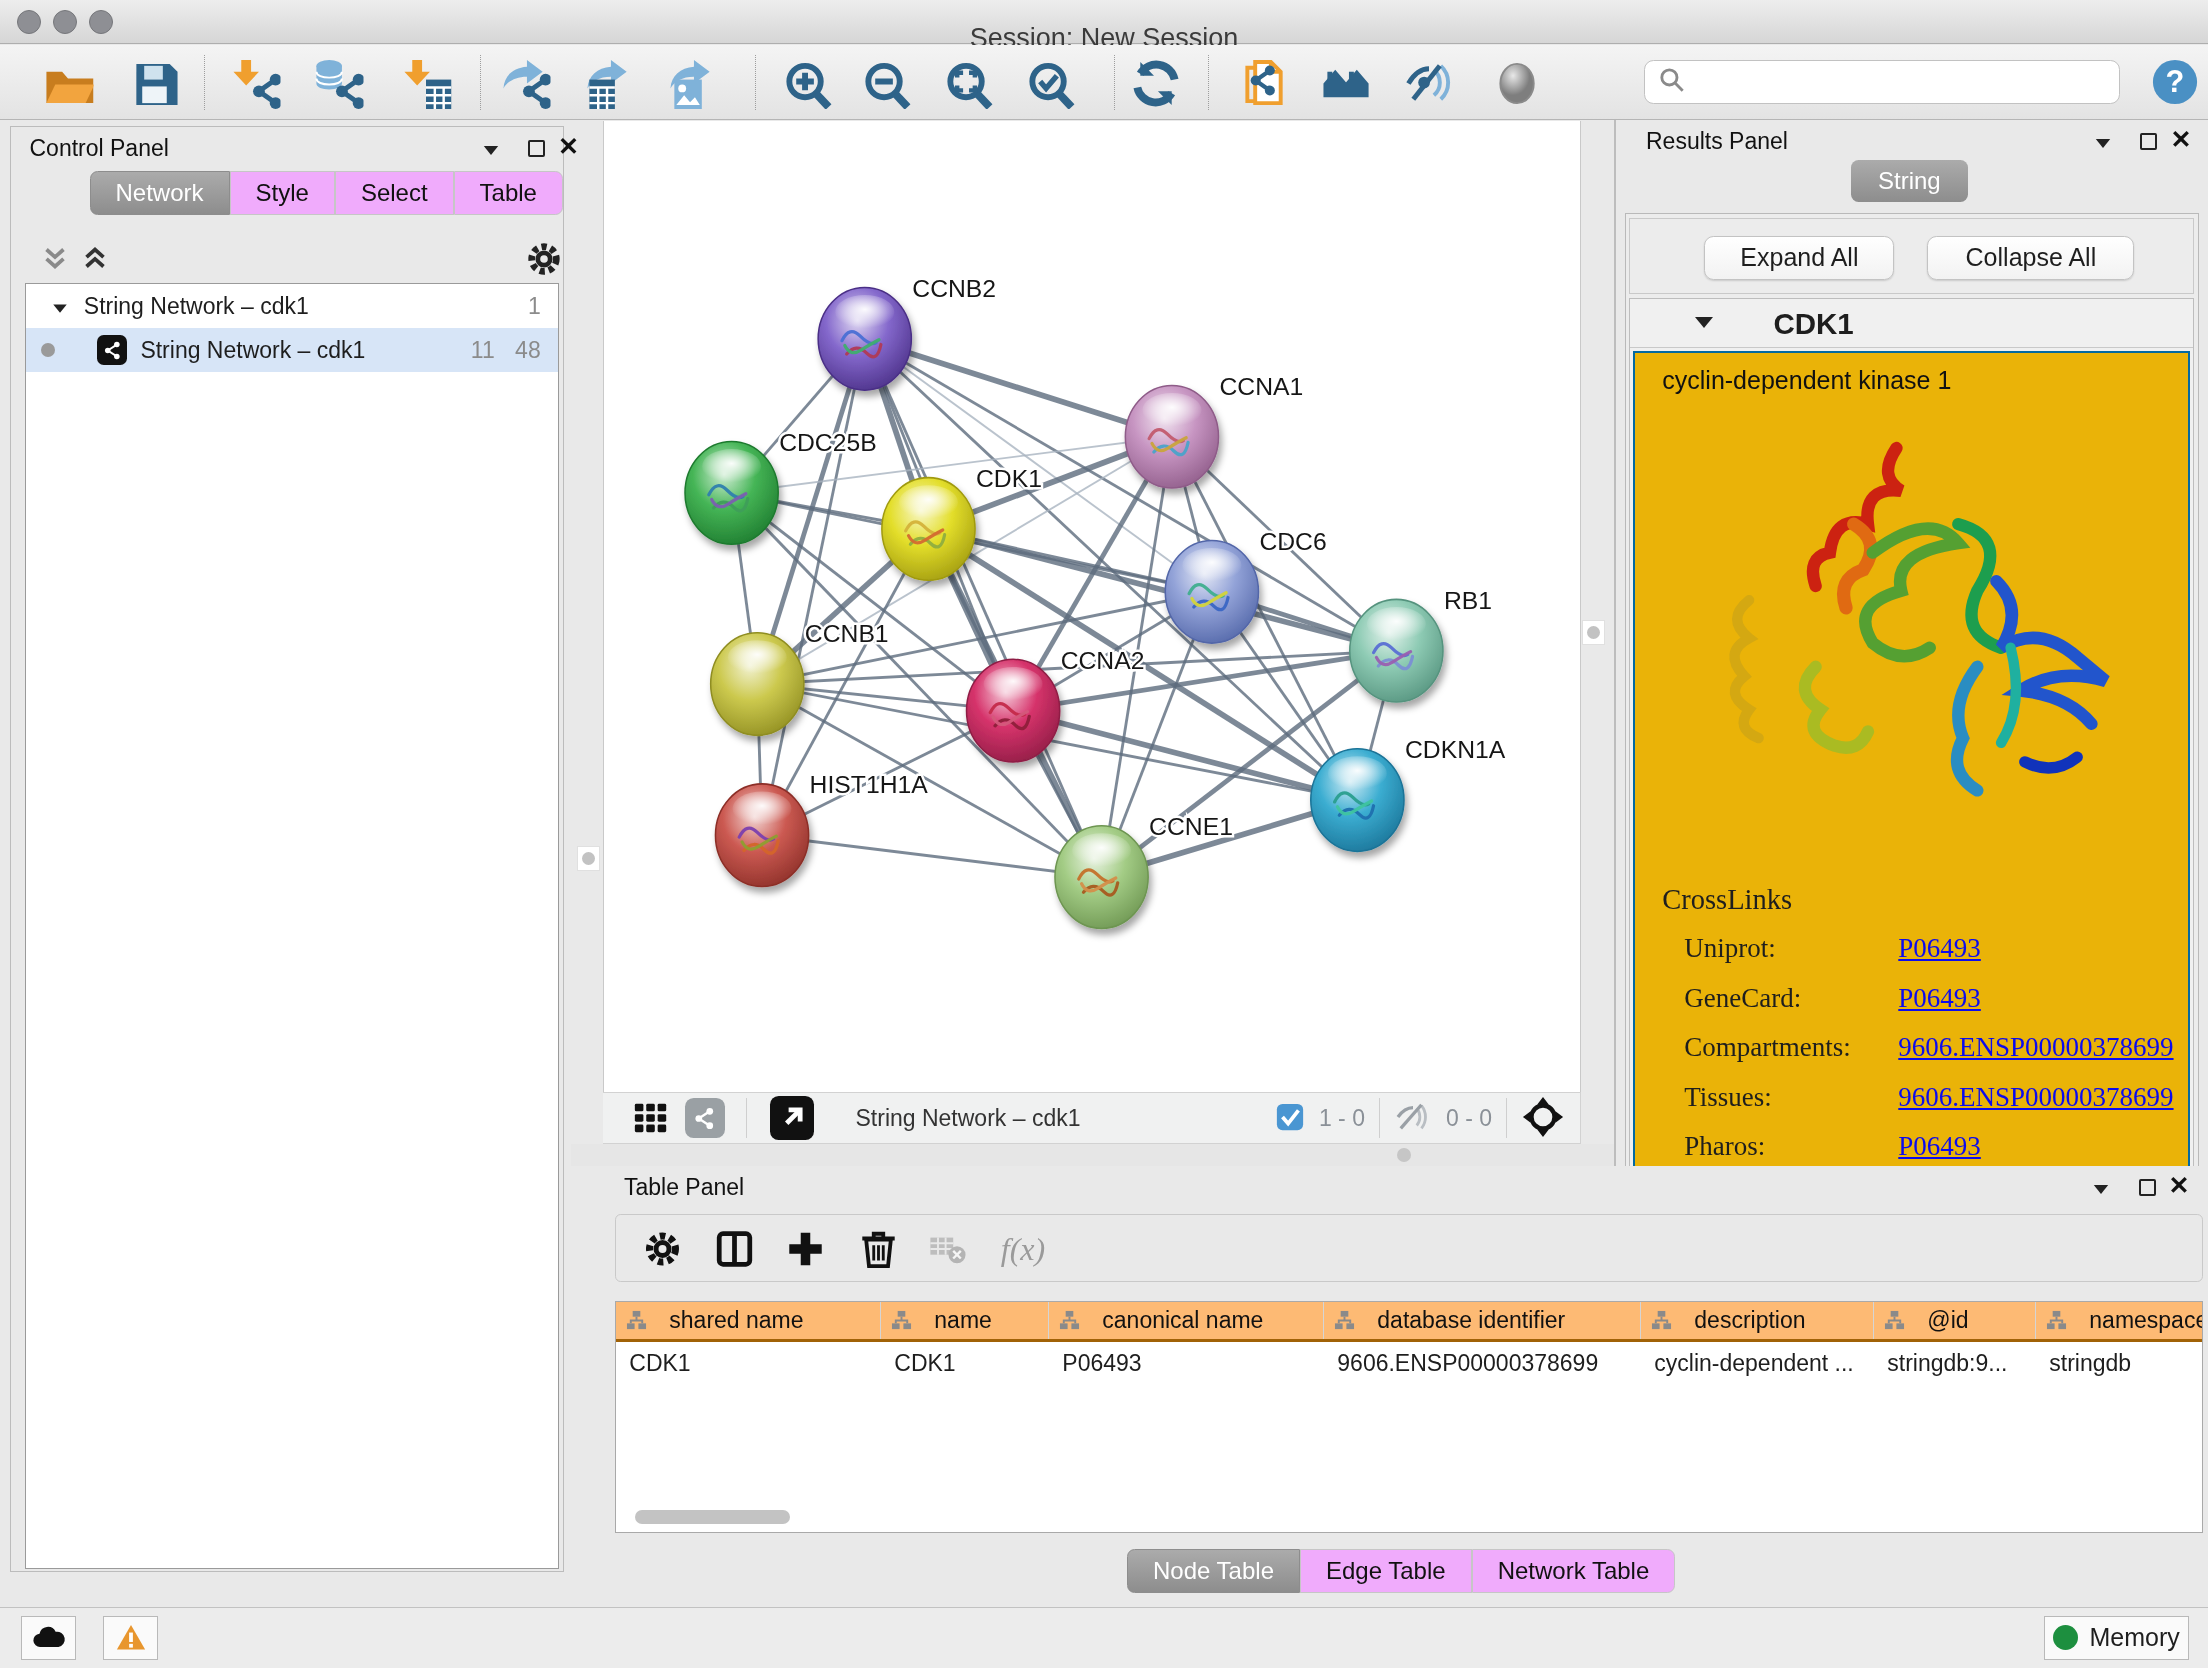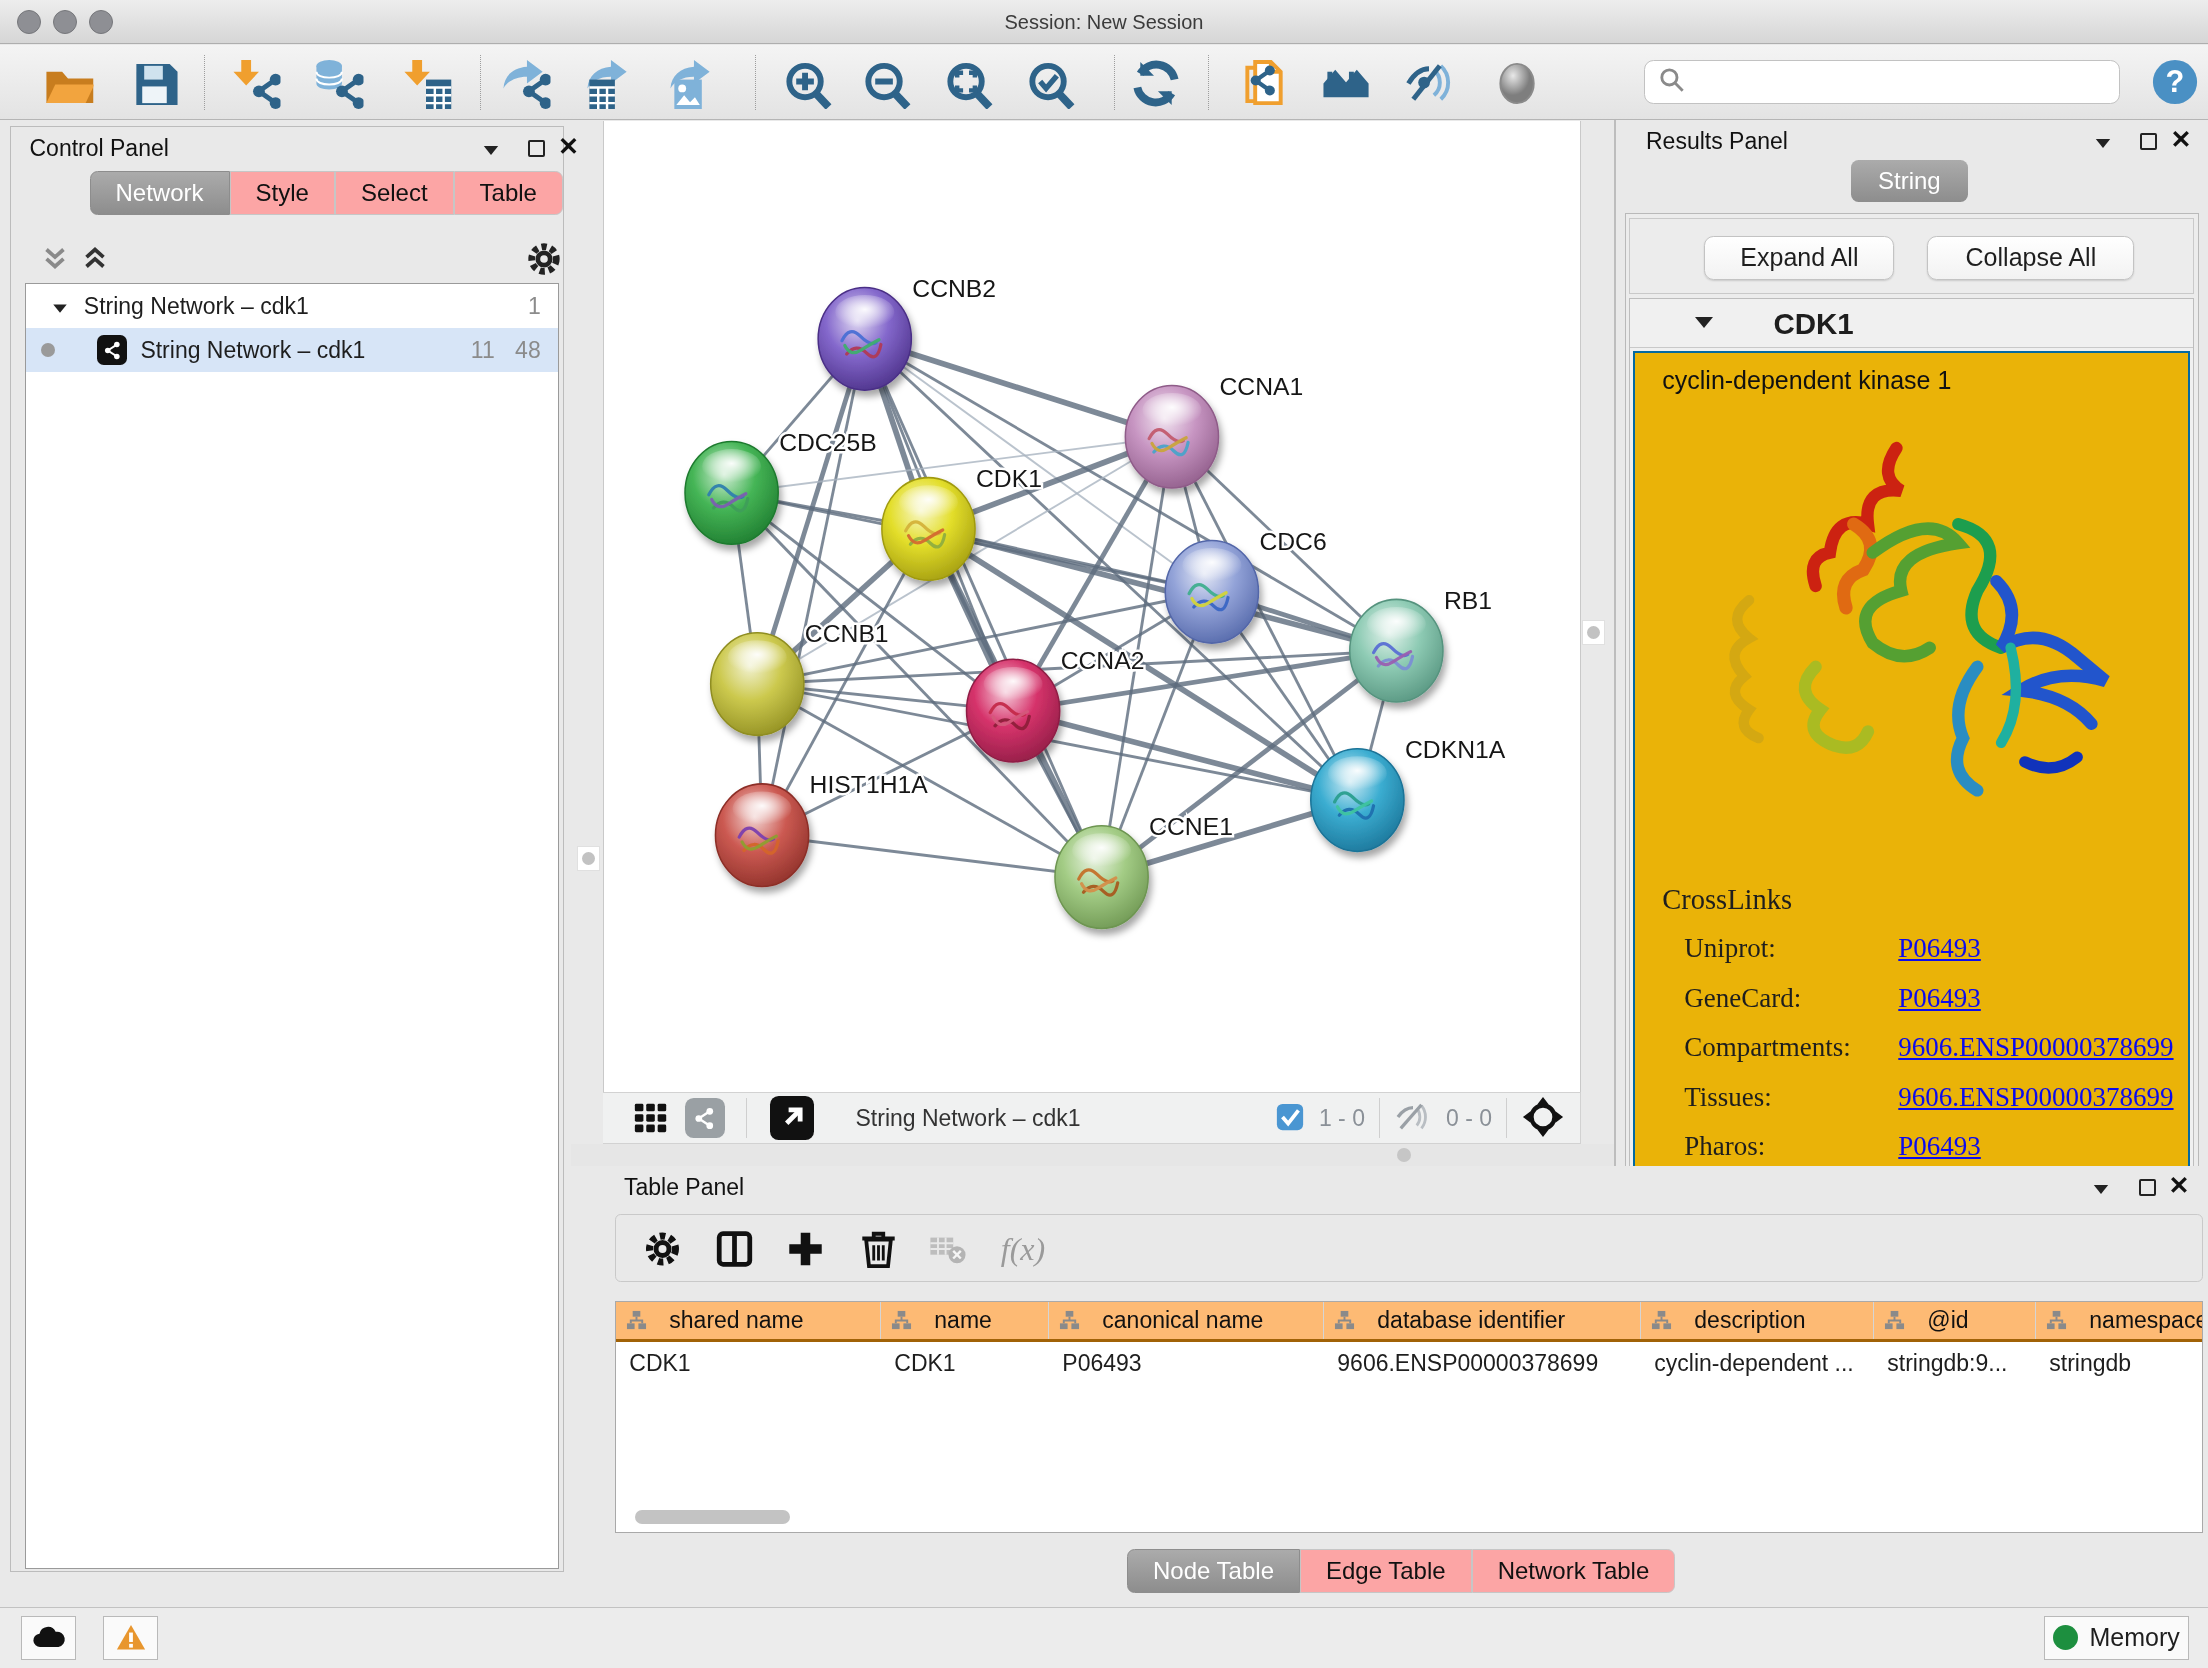--- a/index.html
+++ b/index.html
@@ -6,22 +6,22 @@
   html,body { margin:0; padding:0; }
   body {
     width:2208px; height:1668px; position:relative; overflow:hidden;
     background:#e9e9e9; font-family:"Liberation Sans",sans-serif; color:#1e1e1e;
   }
   
   .titlebar { position:absolute; left:0; top:0; width:2208px; height:44px;
     background:linear-gradient(#ededed,#d6d6d6); border-bottom:1px solid #aeaeae; }
   .tlight { position:absolute; top:9.5px; width:24px; height:24px; border-radius:50%;
     background:#8e8f94; border:1px solid #76777b; }
-  .wtitle { position:absolute; top:11px; left:0; right:0; text-align:center;
-    font-size:20px; color:#3b3b3b; }
+  .wtitle { position:absolute; top:23px; left:0; right:0; text-align:center;
+    font-size:27px; color:#3b3b3b; }
   
   .toolbar { position:absolute; left:0; top:45px; width:2208px; height:75px;
     background:linear-gradient(#f4f4f4,#e3e3e3); border-bottom:1px solid #b5b5b5; }
   .tbi { position:absolute; top:12.4px; width:53px; height:53px; transform:translateX(-50%);
     display:flex; align-items:center; justify-content:center; }
   .tbsep { position:absolute; top:9.5px; height:55px; width:0;
     border-left:1.9px dotted #9d9d9d; }
   .searchbox { position:absolute; left:1644px; top:15px; width:476px; height:44px;
     background:#fff; border:1.9px solid #c2c2c2; border-radius:9.5px; display:flex; align-items:center; }
   .searchbox input { border:none; outline:none; flex:1; font-size:23px; margin-left:7.6px;
@@ -29,21 +29,21 @@
   .helpbtn { position:absolute; left:2151px; top:13.3px; width:48px; height:48px; }
   
   .phead { font-size:23px; color:#111; }
   .pico { position:absolute; top:0; width:32px; height:28.5px; display:flex; align-items:center;
     justify-content:center; font-size:21px; color:#222; }
   .sqico { width:17px; height:17px; border:2.4px solid #222; border-radius:1.9px; }
   .tri { width:0; height:0; border-left:9.5px solid transparent; border-right:9.5px solid transparent;
     border-top:11.4px solid #222; }
   .xico { font-size:25px; font-weight:bold; color:#111; line-height:1; }
   .tabbtn { height:44px; padding:0 25px; display:flex; align-items:center; justify-content:center;
-    font-size:24px; background:#fca5a5; border:1px solid #c6c6c6; color:#111; }
+    font-size:24px; background:#f0abfc; border:1px solid #c6c6c6; color:#111; }
   .tabbtn.first { border-radius:7.6px 0 0 7.6px; }
   .tabbtn.last { border-radius:0 7.6px 7.6px 0; }
   .tabbtn.sel { background:linear-gradient(#ababab,#8d8d8d); color:#fff; border-color:#8d8d8d; }
   
   .cpanel { position:absolute; left:9.5px; top:126px; width:554px; height:1446px;
     background:#e9e9e9; border:1px solid #bcbcbc; }
   .cp-tabs { position:absolute; left:79px; top:44px; display:flex; }
   .cp-sub { position:absolute; left:0; top:107px; width:100%; height:48px; }
   .cp-list { position:absolute; left:14.3px; top:156px; right:3.8px; bottom:1.9px;
     background:#fff; border:1.9px solid #9a9a9a; }

